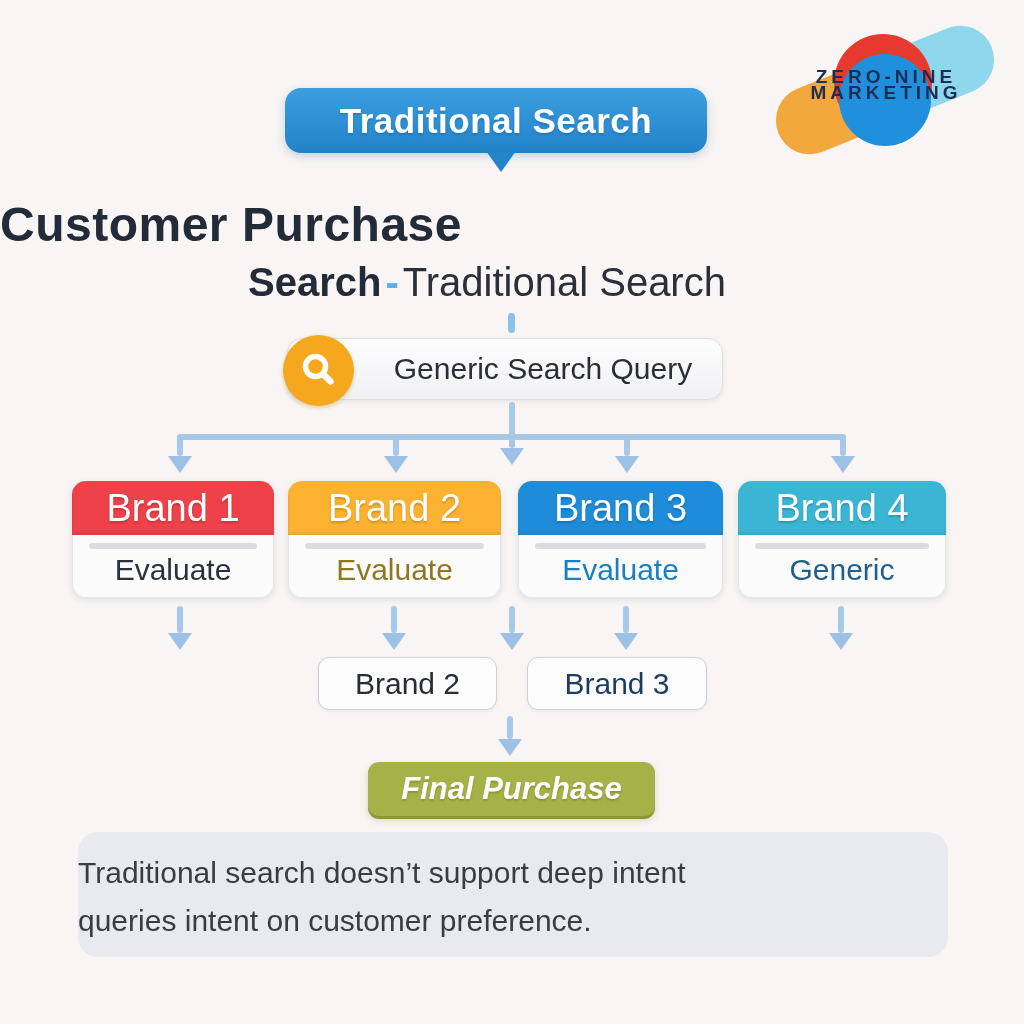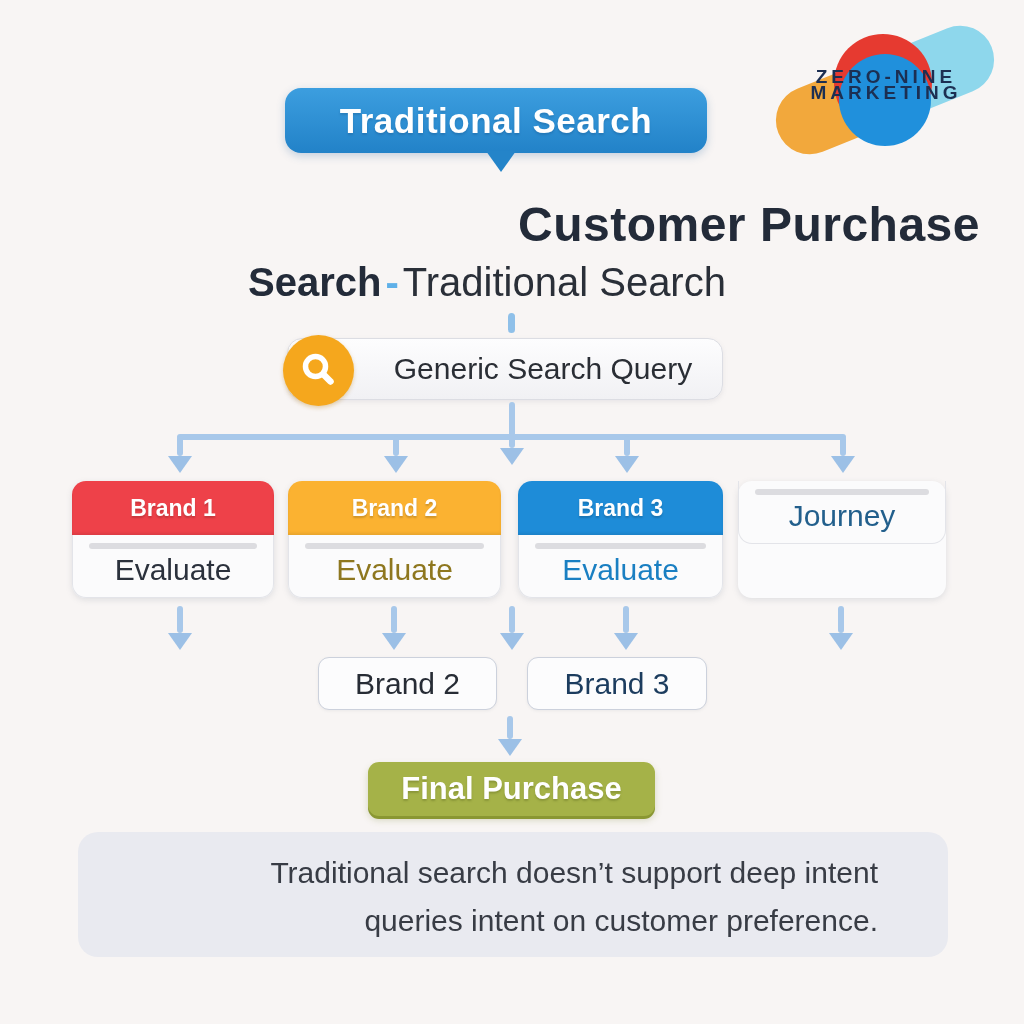--- a/index.html
+++ b/index.html
@@ -41,21 +41,21 @@
   .logo-circle.red  { left:64px; top:16px; width:98px; height:98px; background:#e63a30; }
   .logo-circle.blue { left:69px; top:36px; width:92px; height:92px; background:#2090dc; }
   .logo-text {
     position:absolute; left:4px; top:51px; width:224px; text-align:center;
     color:#1c2f52; font-weight:700; font-size:19px; letter-spacing:4px;
     line-height:15.5px;
   }
 
   
   .title1 {
-    position:absolute; left:0; top:197px; width:980px; text-align:right;
+    position:absolute; left:0; top:197px; width:980px; text-align:left;
     font-size:48px; font-weight:700; color:#232b39; letter-spacing:.5px;
   }
   .title2 {
     position:absolute; left:0; top:260px; width:974px; text-align:center;
     font-size:40px; color:#2a2f38;
   }
   .title2 .bold { font-weight:700; color:#232b39; }
   .title2 .sep { color:#5fb0e8; font-weight:600; padding:0 4px; }
   .title2 .rest { font-weight:400; }
 
@@ -99,21 +99,21 @@
     position:absolute; height:117px; border-radius:14px;
     background:#fbfbfc;
     box-shadow:0 2px 6px rgba(110,120,140,.18);
   }
   .card-header {
     height:54px; border-radius:14px 14px 0 0;
     display:flex; align-items:center; justify-content:center;
     box-shadow:inset 0 -2px 3px rgba(0,0,0,.08);
   }
   .card-header span {
-    color:#fff; font-size:23px; font-weight:700;
+    color:#fff; font-size:38px; font-weight:400;
     text-shadow:0 2px 2px rgba(0,0,0,.18);
   }
   .card-body {
     height:63px; border:1px solid #e3e4e9; border-top:none;
     border-radius:0 0 14px 14px; position:relative;
   }
   .card-divider {
     position:absolute; left:16px; right:16px; top:8px; height:6px;
     background:#dcdce0; border-radius:3px;
   }
@@ -142,21 +142,21 @@
     color:#fff; font-size:31px; font-weight:700;
     text-shadow:0 2px 2px rgba(90,100,30,.35);
   }
 
   
   .footnote {
     position:absolute; left:78px; top:832px; width:870px; height:125px;
     background:#e9eaf0; border-radius:20px;
   }
   .footnote .lines {
-    position:absolute; left:0; top:17px; width:800px; text-align:right;
+    position:absolute; left:0; top:17px; width:800px; text-align:left;
     font-size:30px; color:#383c45; line-height:48px;
   }
 </style>
 </head>
 <body>
 
 <div id="stage">
 
   <div class="banner">
     <span>Traditional Search</span>
@@ -236,23 +236,26 @@
     <div class="card-header" style="background: rgb(30, 140, 216);">
       <span>Brand 3</span>
     </div>
     <div class="card-body">
       <div class="card-divider"></div>
       <div class="card-action" style="color: rgb(26, 127, 194);">Evaluate</div>
     </div>
   </div>
 
   <div class="card" style="left:738px; width:208px; top:481px;">
+    <div class="card-header" style="background: rgb(58, 182, 212);">
+      <span>Brand 4</span>
+    </div>
     <div class="card-body">
       <div class="card-divider"></div>
-      <div class="card-action" style="color: rgb(34, 95, 140);">Journey</div>
+      <div class="card-action" style="color: rgb(34, 95, 140);">Generic</div>
     </div>
   </div>
 
   <div class="arr" style="left:168px; top:606px;">
     <i class="s" style="display:block;height:27px;"></i>
       <i class="h" style="display:block;"></i>
   </div>
   <div class="arr" style="left:382px; top:606px;">
     <i class="s" style="display:block;height:27px;"></i>
       <i class="h" style="display:block;"></i>
@@ -275,21 +278,21 @@
   </div>
   <div class="mini-box" style="left:527px; width:180px;">
     <span style="color: rgb(28, 60, 94);">Brand 3</span>
   </div>
 
   <div class="arr" style="left:498px; top:716px;">
     <i class="s" style="display:block;height:23px;"></i>
       <i class="h" style="display:block;"></i>
   </div>
 
-  <div class="final-btn" style="background: rgb(165, 178, 72);">
+  <div class="final-btn" style="background: rgb(165, 178, 72); font-style: italic;">
     <span>Final Purchase</span>
   </div>
 
   <div class="footnote">
     <div class="lines">
       <div>Traditional search doesn’t support deep intent</div>
       <div>queries intent on customer preference.</div>
     </div>
   </div>
 

